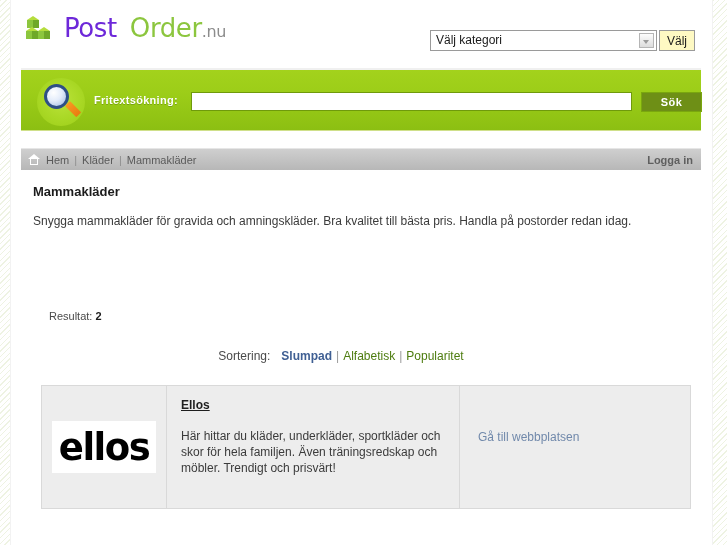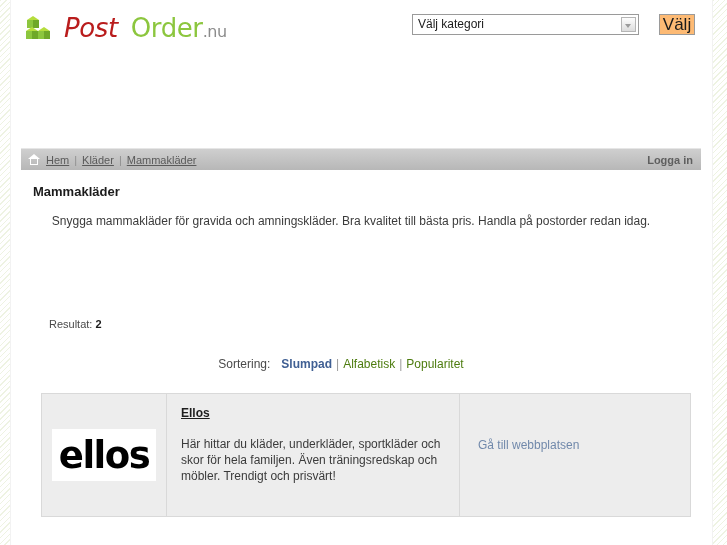--- a/index.html
+++ b/index.html
@@ -78,32 +78,32 @@
   #cube-a { left: 2px;  top: 3px; }
   #cube-b { left: 1px;  top: 14px; }
   #cube-c { left: 13px; top: 14px; }
 
   #logo-text {
     font-family: "DejaVu Sans", sans-serif;
     font-size: 26px;
     letter-spacing: -0.4px;
     white-space: nowrap;
   }
-  #logo-post { color: #b91c1c; font-style: italic; }
+  #logo-post { color: #6d28d9; }
   #logo-order { color: #8cc63e; margin-left: 13px; }
   #logo-nu { color: #8c8c8c; font-size: 16px; }
 
   
   #category-area {
     position: absolute;
     right: 17px;
-    top: 14px;
+    top: 30px;
     display: flex;
     align-items: center;
-    gap: 20px;
+    gap: 2px;
   }
   #category-select {
     width: 227px;
     height: 21px;
     box-sizing: border-box;
     border: 1px solid #9a9a9a;
     background: #ffffff;
     font-family: "Liberation Sans", sans-serif;
     font-size: 12px;
     color: #1a1a1a;
@@ -130,23 +130,23 @@
     top: 6px;
     border-left: 3.5px solid transparent;
     border-right: 3.5px solid transparent;
     border-top: 4px solid #9b9b9b;
   }
   #category-submit {
     width: 36px;
     height: 21px;
     box-sizing: border-box;
     border: 1px solid #9a9a9a;
-    background: #fdba74;
+    background: #fef9c3;
     font-family: "Liberation Sans", sans-serif;
-    font-size: 17px;
+    font-size: 12px;
     color: #1a1a1a;
     cursor: pointer;
     padding: 0;
   }
 
   
   #search-bar {
     position: absolute;
     left: 10px;
     top: 68px;
@@ -263,21 +263,20 @@
   #home-icon .body {
     position: absolute;
     left: 2px; top: 5px;
     width: 8px; height: 6px;
     box-sizing: border-box;
     border: 1.5px solid #ffffff;
     border-top: none;
   }
   .crumb-link {
     color: #5a5a5a;
-    text-decoration: underline;
     white-space: nowrap;
     cursor: pointer;
   }
   .crumb-sep {
     color: #8f8f8f;
     margin: 0 5px;
   }
   #login-link {
     margin-left: auto;
     color: #5f5f5f;
@@ -293,26 +292,25 @@
     top: 170px;
     width: 680px;
   }
   #page-title {
     margin: 14px 0 0 12px;
     font-size: 13px;
     font-weight: bold;
     color: #1b1b1b;
   }
   #page-desc {
-    margin: 14px 12px 8px 12px;
+    margin: 14px 12px 0 12px;
     font-size: 12px;
     line-height: 17px;
     color: #3b3b3b;
     width: 636px;
-    text-align: center;
   }
   #ad-slot {
     height: 72px;
   }
   #result-count {
     margin: 8px 0 0 28px;
     font-size: 11px;
     color: #4a4a4a;
   }
   #result-count b { color: #1b1b1b; }
@@ -437,20 +435,29 @@
 
     <div id="category-area">
       <div id="category-select">
         <span>Välj kategori</span>
         <span id="select-arrow-box"></span>
       </div>
       <button id="category-submit">Välj</button>
     </div>
   </div>
 
+  <div id="search-bar">
+    <div id="magnifier">
+      <div id="mag-glass"></div>
+      <div id="mag-handle"></div>
+    </div>
+    <div id="search-label">Fritextsökning:</div>
+    <input id="search-input" type="text" placeholder="" style="">
+    <button id="search-button">Sök</button>
+  </div>
 
   <div id="breadcrumb-bar">
     <span id="home-icon">
       <span class="roof"></span>
         <span class="body"></span>
     </span>
     <span class="crumb-link">Hem</span>
     <span class="crumb-sep">|</span>
     <span class="crumb-link">Kläder</span>
     <span class="crumb-sep">|</span>

